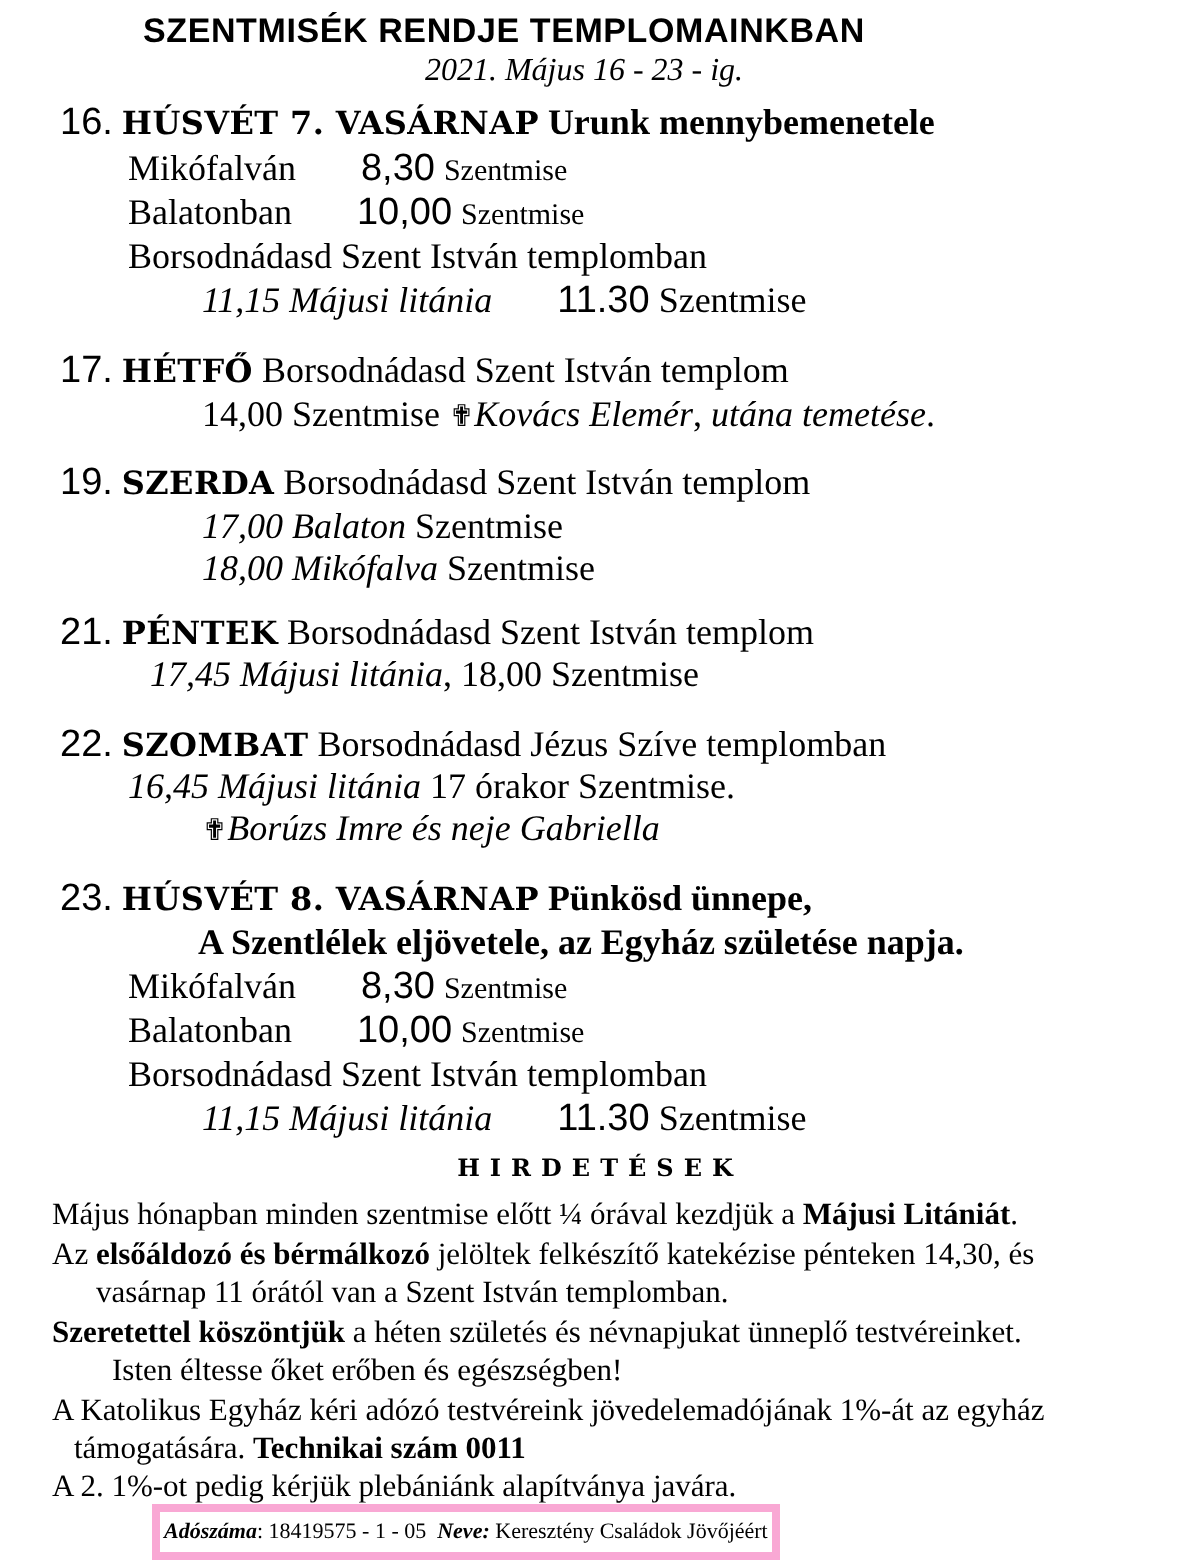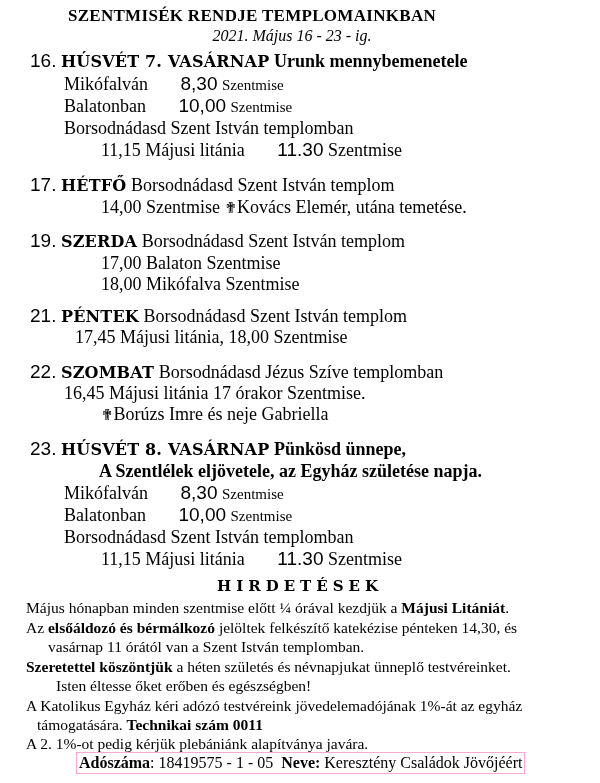--- a/index.html
+++ b/index.html
@@ -1,30 +1,30 @@
 <!DOCTYPE html>
 <html><head>
 <meta charset="utf-8">
 <style>
   html, body { margin: 0; padding: 0; background: #ffffff; }
   body { width: 600px; height: 783px; position: relative; overflow: hidden; color: #000; font-family: "Liberation Serif", serif; }
   .abs { position: absolute; white-space: nowrap; }
-  .title { left: 0; width: 504px; text-align: center; top: 6px; font-size: 17px; font-weight: bold; letter-spacing: 0.3px; font-family: Liberation Serif, serif; font-variant: small-caps; }
+  .title { left: 0; width: 504px; text-align: center; top: 6px; font-size: 17px; font-weight: bold; letter-spacing: 0.3px; font-family: Liberation Sans, sans-serif; font-variant: small-caps; }
   .subtitle { left: 0; width: 584px; text-align: center; top: 27px; font-size: 16px; font-style: italic; }
   .num { font-family: "Liberation Sans", sans-serif; font-size: 19px; }
   .day { font-family: "DejaVu Serif", serif; font-weight: bold; font-size: 16px; font-variant: small-caps; letter-spacing: 0.2px; }
   .bold { font-weight: bold; }
-  .it { }
+  .it { font-style: italic; }
   .line { font-size: 18px; line-height: 22px; }
   .sm { font-size: 15px; }
   .sans { font-family: "Liberation Sans", sans-serif; font-size: 19px; margin-left: 28px; }
   .cross { font-family: "DejaVu Sans", sans-serif; font-size: 15px; }
-  .section { left: 0; width: 600px; text-align: center; top: 577px; font-size: 15px; font-weight: bold; letter-spacing: 5px; font-family: "DejaVu Serif", serif; }
+  .section { left: 0; width: 600px; text-align: center; top: 577px; font-size: 12px; font-weight: bold; letter-spacing: 5px; font-family: "DejaVu Serif", serif; }
   .ann { font-size: 15.5px; line-height: 19px; }
-  .box { left: 76px; top: 752px; border: 1px solid #f9a8d4; padding: 0 2px; font-size: 16px; line-height: 20px; }
+  .box { left: 76px; top: 752px; border: 4px solid #f9a8d4; padding: 0 2px; font-size: 11px; line-height: 20px; }
 </style>
 </head>
 <body>
 
 <div class="abs title">SZENTMISÉK RENDJE TEMPLOMAINKBAN</div>
 <div class="abs subtitle">2021. Május 16 - 23 - ig.</div>
 
 <div class="abs line" style="left:30px;top:50px;">
   <span class="num">16.</span>
   <span class="day">HÚSVÉT 7. VASÁRNAP</span>

